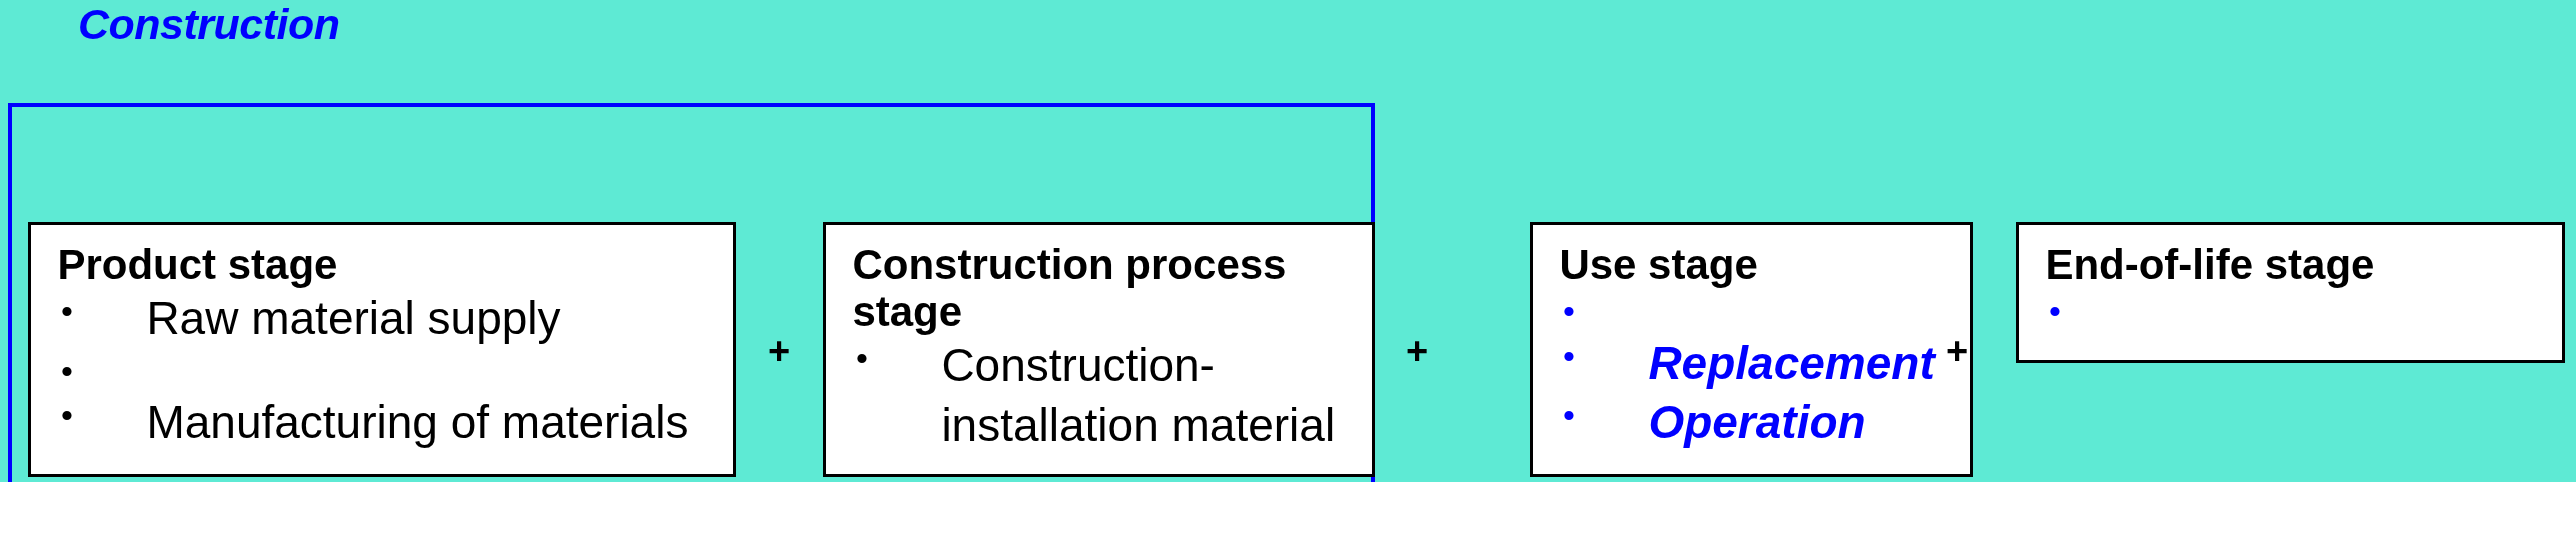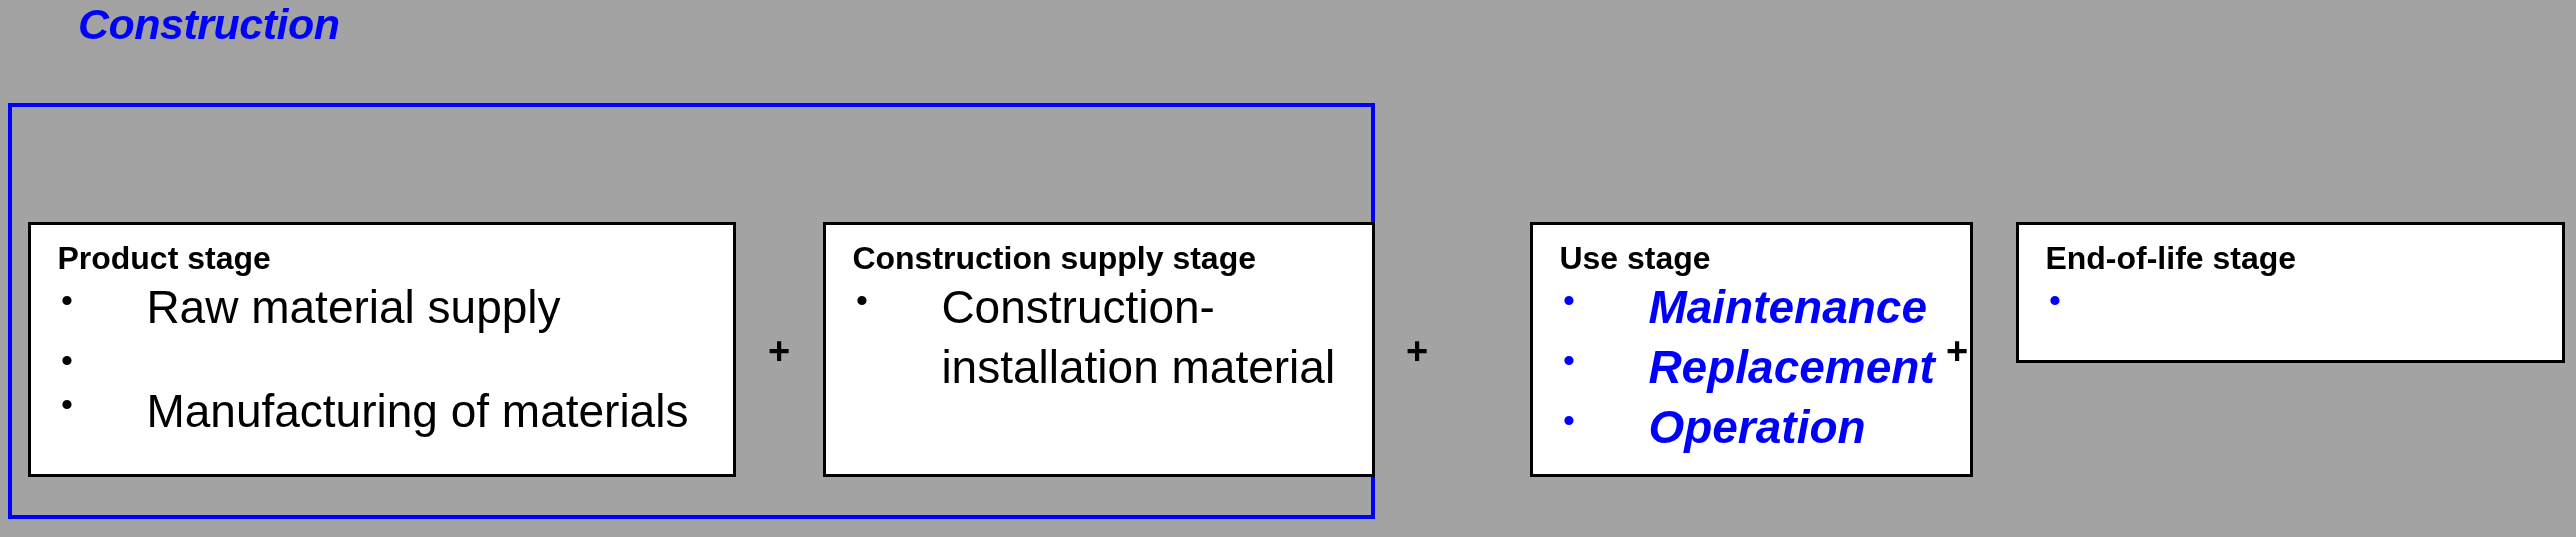--- a/index.html
+++ b/index.html
@@ -6,22 +6,22 @@
     margin: 0;
     padding: 0;
     background: #ffffff;
   }
   body {
     font-family: "Liberation Sans", sans-serif;
   }
   #canvas {
     position: relative;
     width: 2576px;
-    height: 537px;
-    background: #a3a3a3;
+    height: 482px;
+    background: #5eead4;
     overflow: hidden;
   }
 
   
   .section-title {
     position: absolute;
     left: 78px;
     top: 1.8px;
     font-size: 43px;
     font-weight: bold;
@@ -54,21 +54,21 @@
   }
   #stage-box-0 { left: 28px;   top: 222px; width: 708px; height: 255px; }
   #stage-box-1 { left: 823px;  top: 222px; width: 552px; height: 255px; }
   #stage-box-2 { left: 1530px; top: 222px; width: 443px; height: 255px; }
   #stage-box-3 { left: 2016px; top: 222px; width: 549px; height: 141px; }
 
   .box-inner {
     padding: 15.5px 7.3px 0 26.4px;
   }
   .box-heading {
-    font-size: 32px;
+    font-size: 42px;
     font-weight: bold;
     color: #000000;
     line-height: 1.12;
     margin: 0 0 1.8px 0;
   }
   .bullet-list {
     list-style: none;
     margin: 0;
     padding: 0;
   }
@@ -141,40 +141,39 @@
           <span class="bullet-text">Manufacturing of materials</span>
         </div>
       </div>
     </div>
   </div>
 
   <div class="plus-sign" id="plus-0">+</div>
 
   <div class="stage-box" id="stage-box-1">
     <div class="box-inner">
-      <div class="box-heading">Construction supply stage</div>
+      <div class="box-heading">Construction process stage</div>
       <div class="bullet-list">
         <div class="bullet-row">
           <span class="bullet-marker">•</span>
           <span class="bullet-text">Construction-
 installation material</span>
         </div>
       </div>
     </div>
   </div>
 
   <div class="plus-sign" id="plus-1">+</div>
 
   <div class="stage-box" id="stage-box-2">
     <div class="box-inner">
       <div class="box-heading">Use stage</div>
       <div class="bullet-list">
         <div class="bullet-row accent">
           <span class="bullet-marker">•</span>
-          <span class="bullet-text">Maintenance</span>
         </div>
         <div class="bullet-row accent">
           <span class="bullet-marker">•</span>
           <span class="bullet-text">Replacement</span>
         </div>
         <div class="bullet-row accent">
           <span class="bullet-marker">•</span>
           <span class="bullet-text">Operation</span>
         </div>
       </div>

